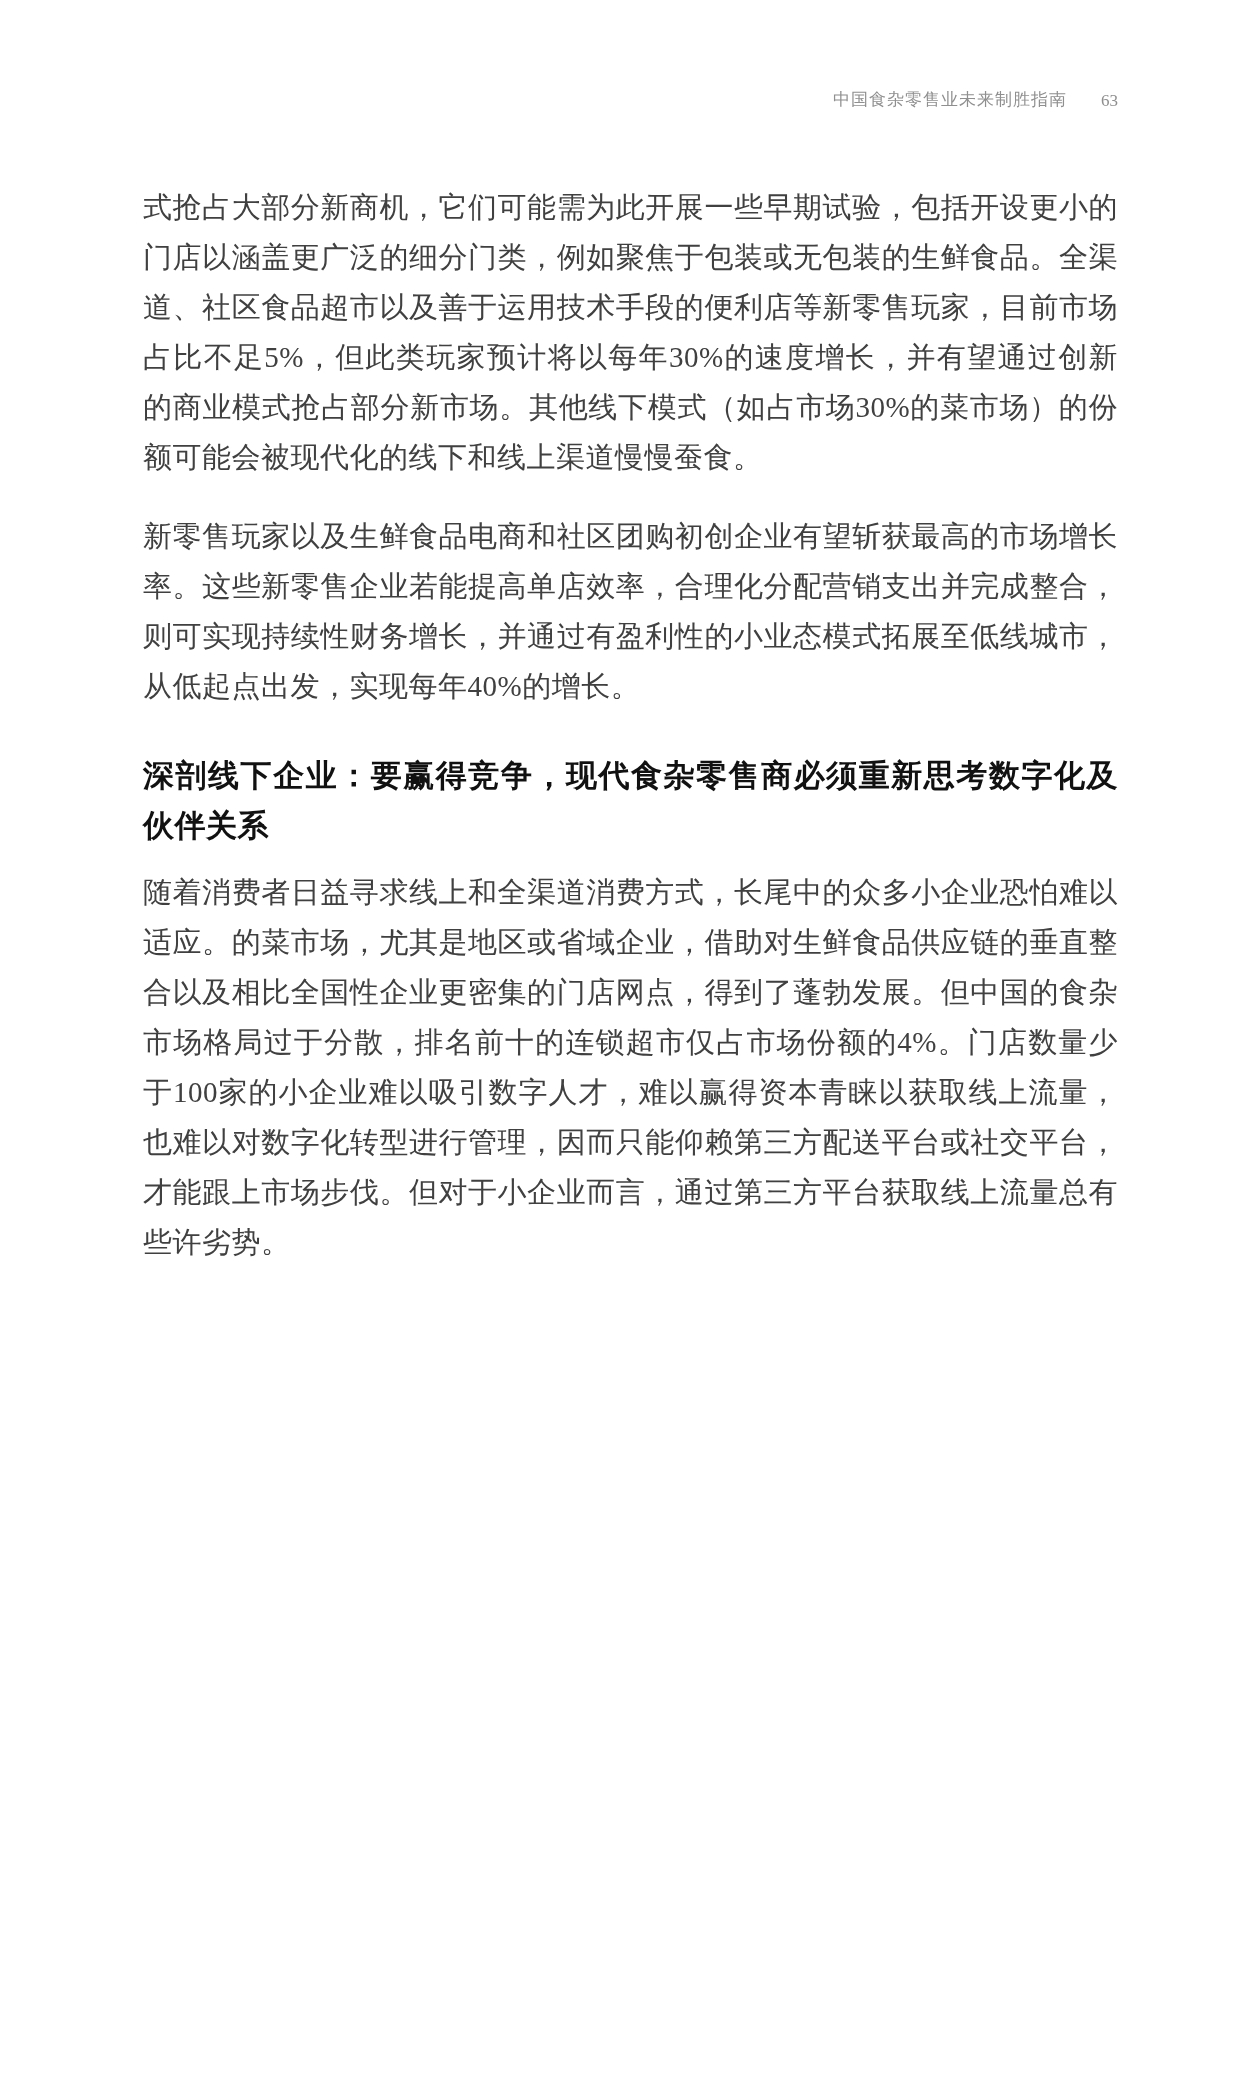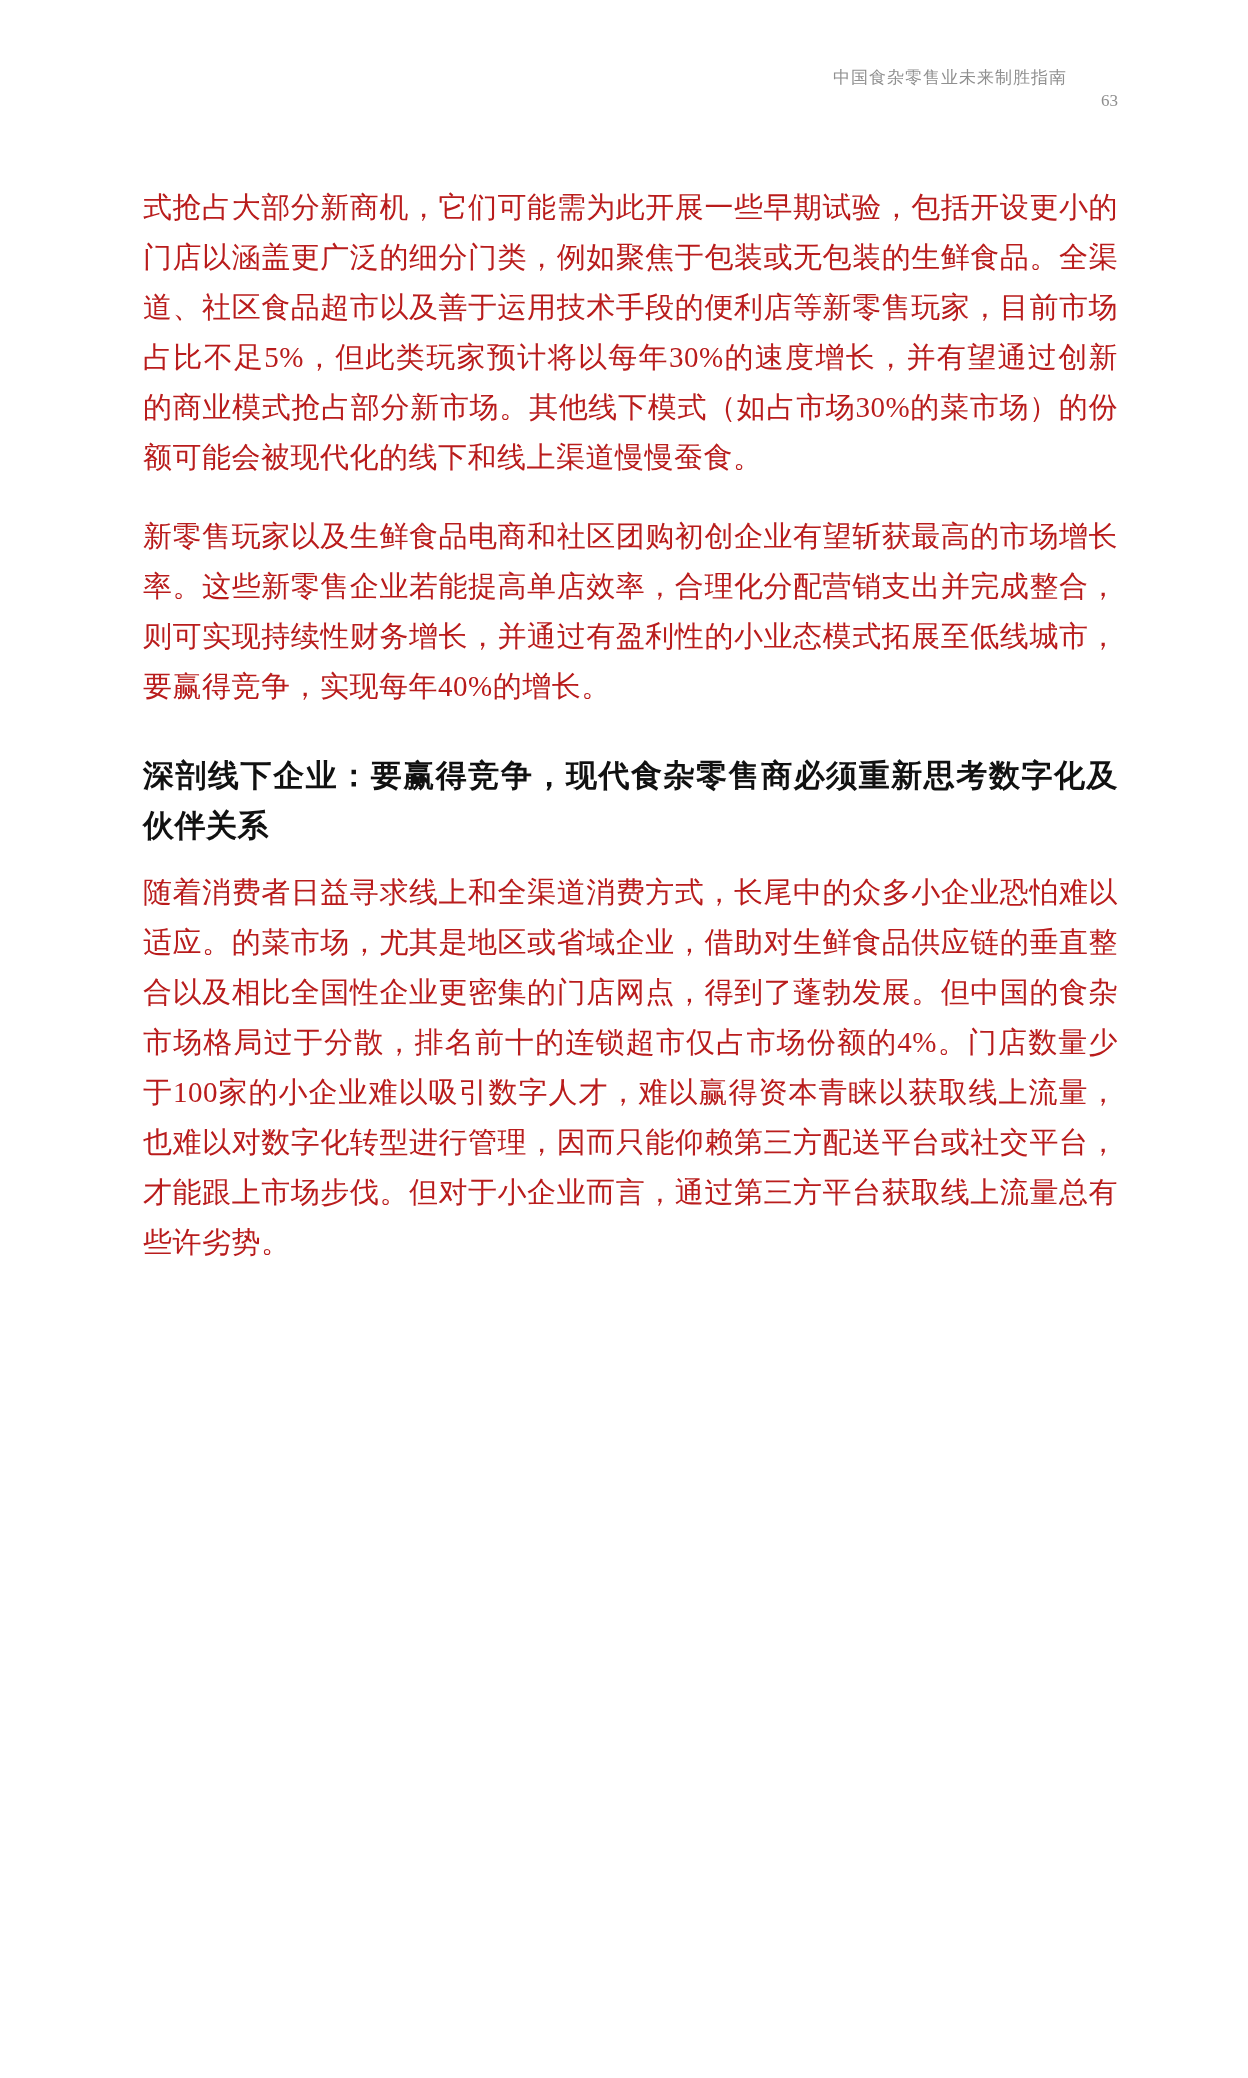--- a/index.html
+++ b/index.html
@@ -18,21 +18,21 @@
     box-sizing: border-box;
     overflow: hidden;
   }
   .page-header {
     position: absolute;
     top: 44px;
     left: 143px;
     right: 130px;
     display: flex;
     justify-content: flex-end;
-    align-items: center;
+    align-items: flex-end;
     font-size: 17px;
     letter-spacing: 1px;
     color: #8f8f8f;
   }
   .page-header .running-title {
     margin-right: 34px;
   }
   .page-header .page-number {
     letter-spacing: 0;
     margin-top: 47px;
@@ -43,21 +43,21 @@
     left: 143px;
     width: 975px;
   }
   .article p {
     margin: 0 0 29px 0;
     font-size: 29px;
     line-height: 50px;
     text-align: justify;
     text-align-last: left;
     letter-spacing: 0.5px;
-    color: #b91c1c;
+    color: #404040;
   }
   .article h2.section-heading {
     margin: 40px 0 16px 0;
     font-size: 31px;
     line-height: 50px;
     font-weight: bold;
     color: #111111;
     text-align: justify;
     text-align-last: left;
     letter-spacing: 0.5px;
@@ -69,20 +69,20 @@
 
 <div class="page">
 
   <header class="page-header">
     <span class="running-title">中国食杂零售业未来制胜指南</span>
     <span class="page-number">63</span>
   </header>
 
   <main class="article">
     <p>式抢占大部分新商机，它们可能需为此开展一些早期试验，包括开设更小的门店以涵盖更广泛的细分门类，例如聚焦于包装或无包装的生鲜食品。全渠道、社区食品超市以及善于运用技术手段的便利店等新零售玩家，目前市场占比不足5%，但此类玩家预计将以每年30%的速度增长，并有望通过创新的商业模式抢占部分新市场。其他线下模式（如占市场30%的菜市场）的份额可能会被现代化的线下和线上渠道慢慢蚕食。</p>
-    <p>新零售玩家以及生鲜食品电商和社区团购初创企业有望斩获最高的市场增长率。这些新零售企业若能提高单店效率，合理化分配营销支出并完成整合，则可实现持续性财务增长，并通过有盈利性的小业态模式拓展至低线城市，要赢得竞争，实现每年40%的增长。</p>
+    <p>新零售玩家以及生鲜食品电商和社区团购初创企业有望斩获最高的市场增长率。这些新零售企业若能提高单店效率，合理化分配营销支出并完成整合，则可实现持续性财务增长，并通过有盈利性的小业态模式拓展至低线城市，从低起点出发，实现每年40%的增长。</p>
 
     <h2 class="section-heading">深剖线下企业：要赢得竞争，现代食杂零售商必须重新思考数字化及伙伴关系</h2>
 
     <p>随着消费者日益寻求线上和全渠道消费方式，长尾中的众多小企业恐怕难以适应。的菜市场，尤其是地区或省域企业，借助对生鲜食品供应链的垂直整合以及相比全国性企业更密集的门店网点，得到了蓬勃发展。但中国的食杂市场格局过于分散，排名前十的连锁超市仅占市场份额的4%。门店数量少于100家的小企业难以吸引数字人才，难以赢得资本青睐以获取线上流量，也难以对数字化转型进行管理，因而只能仰赖第三方配送平台或社交平台，才能跟上市场步伐。但对于小企业而言，通过第三方平台获取线上流量总有些许劣势。</p>
   </main>
 
 </div>
 
 </body></html>

